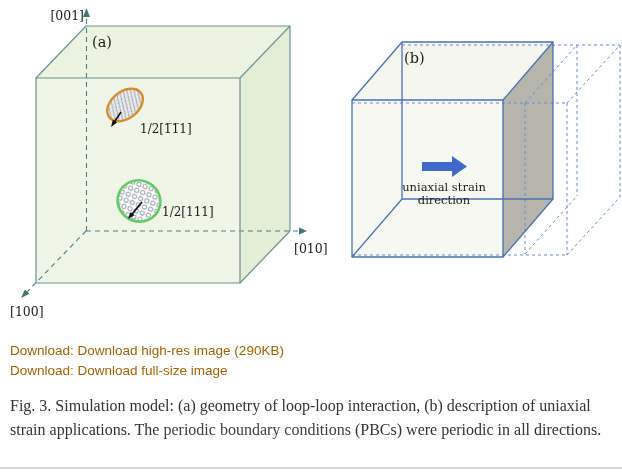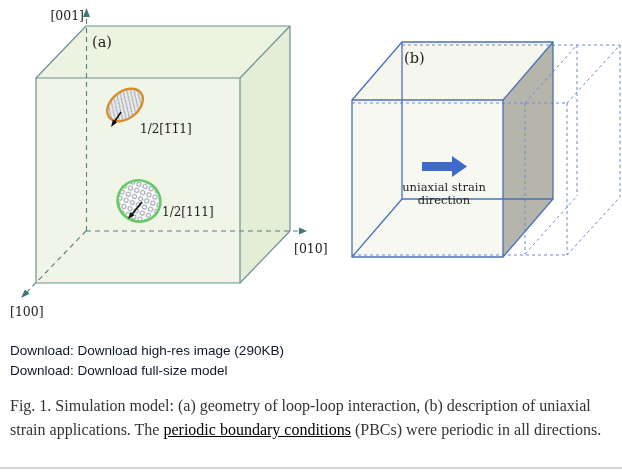--- a/index.html
+++ b/index.html
@@ -9,34 +9,34 @@
     background:#ffffff;
     font-family:"Liberation Sans",sans-serif;
     overflow:hidden;
   }
   .figure-area{position:absolute;top:0;left:0;width:622px;height:330px;}
   .figure-area svg{display:block;}
   .fig-serif{font-family:"DejaVu Serif",serif;fill:#1c1c1c;}
   .downloads{position:absolute;left:10px;top:341px;}
   .dl-link{
     display:block;
-    color:#0f172a;
+    color:#a16207;
     font-size:13.5px;
     line-height:20px;
     text-decoration:none;
     cursor:pointer;
     font-family:"Liberation Sans",sans-serif;
   }
   .caption{
     position:absolute;left:10px;top:394px;width:606px;
     font-family:"Liberation Serif",serif;
     font-size:16px;line-height:24px;color:#333333;
     margin:0;
   }
-  .caption-link{color:#000000;text-decoration:underline;cursor:pointer;}
+  .caption-link{color:#404040;cursor:pointer;}
   .divider{
     position:absolute;left:0;top:467px;width:622px;height:0;
     border-top:2px solid #d3d7da;
   }
 </style>
 </head>
 <body>
 
 <div class="page">
 
@@ -135,20 +135,20 @@
 
         <text class="fig-serif" x="404" y="63" font-size="14.5">(b)</text>
         <text class="fig-serif" x="444" y="191" font-size="11.5" text-anchor="middle">uniaxial strain</text>
         <text class="fig-serif" x="444" y="204" font-size="11.5" text-anchor="middle">direction</text>
       </g>
     </svg>
   </div>
 
   <div class="downloads">
     <a class="dl-link">Download: Download high-res image (290KB)</a>
-    <a class="dl-link">Download: Download full-size model</a>
+    <a class="dl-link">Download: Download full-size image</a>
   </div>
 
-  <p class="caption"><span>Fig. 1. Simulation model: (a) geometry of loop-loop interaction, (b) description of uniaxial strain applications. The </span><a class="caption-link">periodic boundary conditions</a><span> (PBCs) were periodic in all directions.</span></p>
+  <p class="caption"><span>Fig. 3. Simulation model: (a) geometry of loop-loop interaction, (b) description of uniaxial strain applications. The </span><a class="caption-link">periodic boundary conditions</a><span> (PBCs) were periodic in all directions.</span></p>
 
   <div class="divider"></div>
 
 </div>
 
 </body></html>

